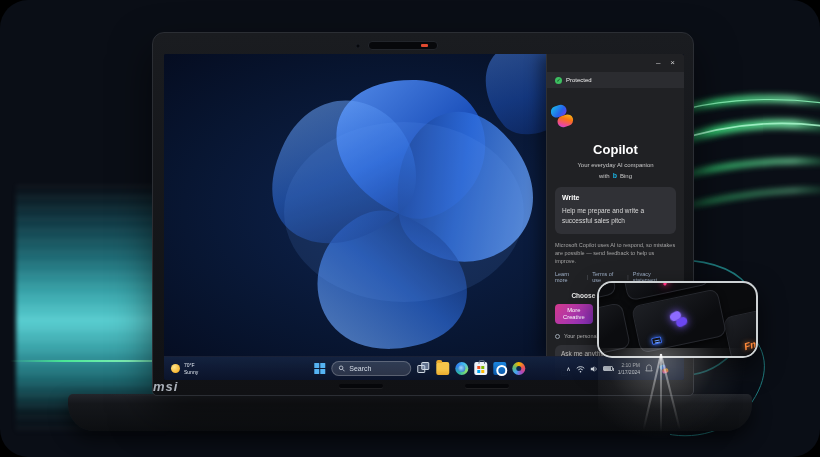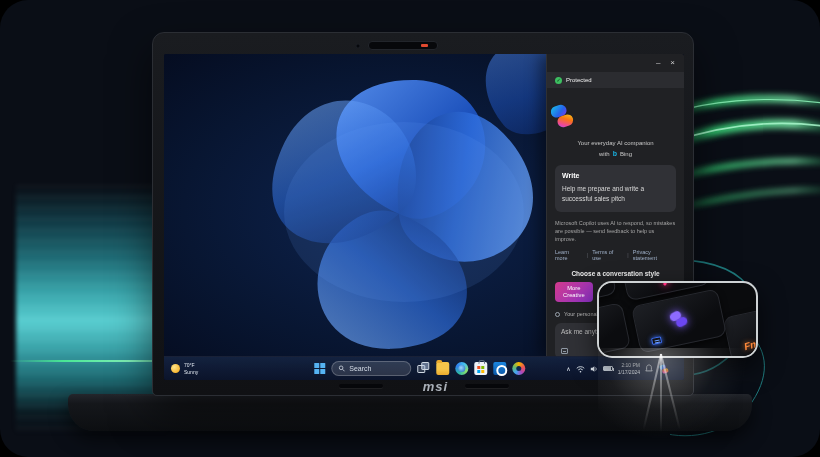--- a/index.html
+++ b/index.html
@@ -28,22 +28,22 @@
   .lid { position:absolute; left:152px; top:32px; width:542px; height:364px; z-index:3;
     background:linear-gradient(180deg,#1a1c20,#101114); border:1px solid #2b2e34;
     border-radius:12px 12px 5px 5px; box-shadow:0 18px 40px rgba(0,0,0,.55); }
   .cam-dot { position:absolute; left:203px; top:11px; width:4px; height:4px; border-radius:50%;
     background:#05070a; box-shadow:inset 0 0 1px #3a424e; }
   .cam-strip { position:absolute; left:215px; top:8px; width:70px; height:9px; border-radius:4px;
     background:#07080b; border:1px solid #22252b; }
   .cam-led { position:absolute; right:9px; top:2px; width:7px; height:3px; border-radius:1px; background:#e0492f; }
   .screen { position:absolute; left:11px; top:21px; width:520px; height:326px; background:#060c1d;
     overflow:hidden; border-radius:2px; }
-  .brand { position:absolute; left:0; right:0; bottom:2px; height:14px; text-align:center;
-    font-size:13px; font-weight:bold; font-style:italic; letter-spacing:1px; color:#aab0b8;padding-left:25px; }
+  .brand { position:absolute; left:0; right:0; bottom:2px; height:14px; text-align:left;
+    font-size:13px; font-weight:bold; font-style:italic; letter-spacing:1px; color:#aab0b8; }
   .hinge-slot { position:absolute; bottom:7px; width:44px; height:4px; border-radius:2px;
     background:#06070a; box-shadow:0 1px 0 rgba(255,255,255,.06); }
   .base { position:absolute; left:68px; top:394px; width:684px; height:37px; z-index:2;
     background:linear-gradient(180deg,#23262c 0%, #15171b 26%, #0c0e11 100%);
     border-radius:5px 5px 26px 26px; box-shadow:0 8px 18px rgba(0,0,0,.6); }
   .base::before { content:""; position:absolute; left:6%; right:6%; top:0; height:2px;
     background:linear-gradient(90deg, transparent, #3a3f47, transparent); }
 
   
   .wallpaper { position:absolute; inset:0; }
@@ -323,20 +323,21 @@
               <stop offset="0" stop-color="#facc15"></stop>
                 <stop offset=".4" stop-color="#f97316"></stop>
                 <stop offset=".75" stop-color="#ec4899"></stop>
                 <stop offset="1" stop-color="#a855f7"></stop>
             </linearGradient>
           </defs>
           <rect x="4" y="5" width="17" height="12" rx="6" transform="rotate(-18 12 11)" fill="url(#cpA)"></rect>
           <rect x="11" y="15" width="17" height="12" rx="6" transform="rotate(-18 20 21)" fill="url(#cpB)"></rect>
         </svg>
 
+        <div class="p-title">Copilot</div>
         <div class="p-sub">Your everyday AI companion</div>
         <div class="p-bing">
           <span>with</span>
           <span class="bing-b">b</span>
           <span>Bing</span>
         </div>
 
         <div class="p-card">
           <div class="h">Write</div>
           <div class="b">Help me prepare and write a successful sales pitch</div>

